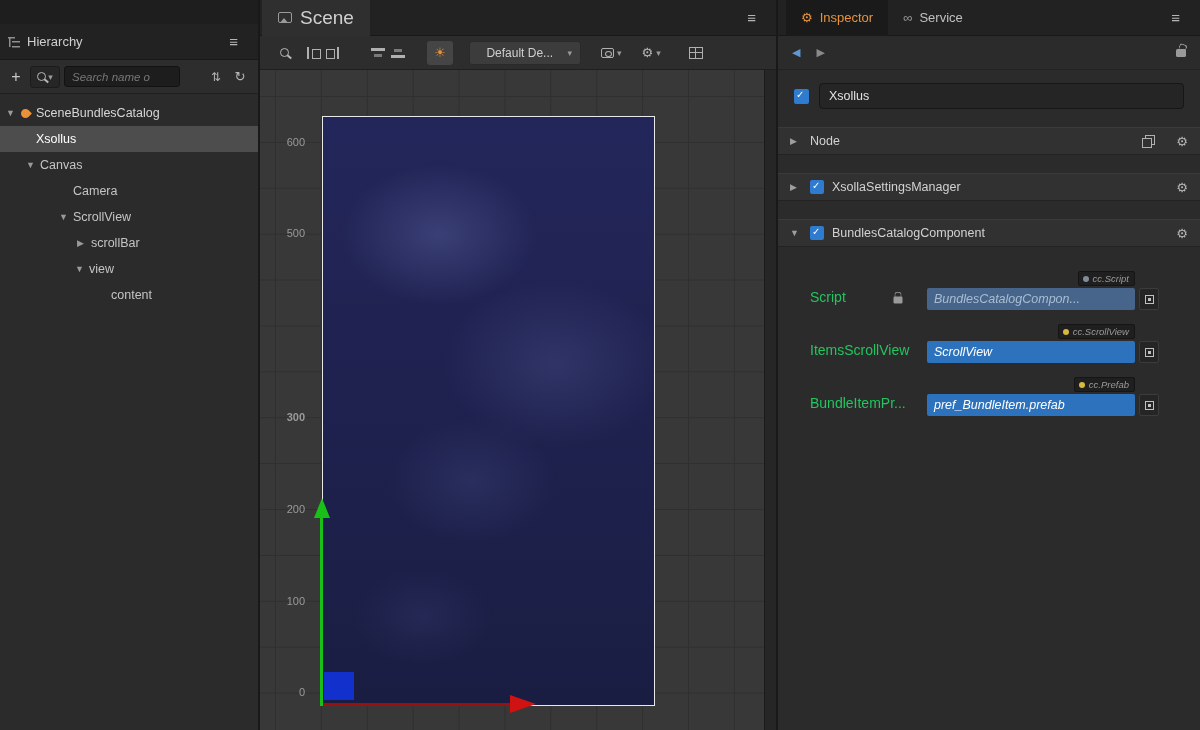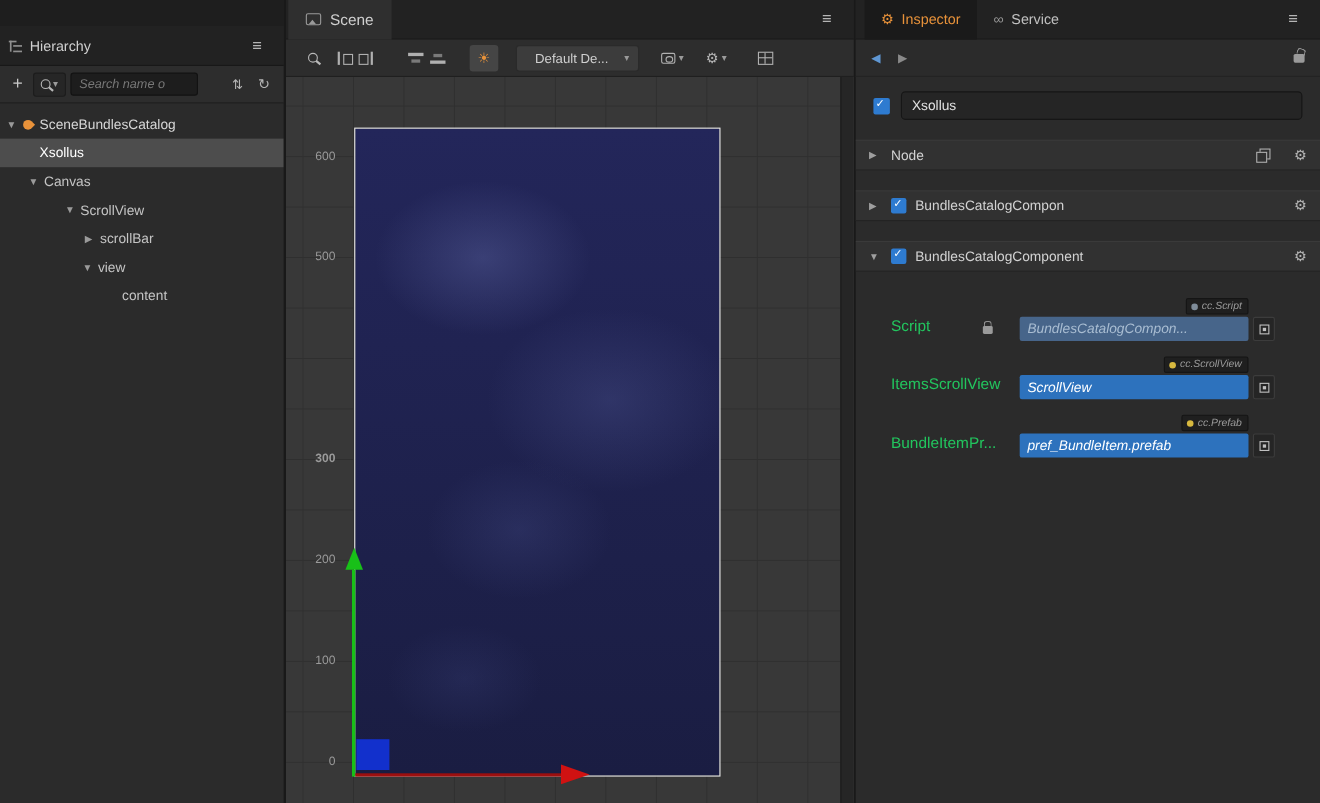--- a/index.html
+++ b/index.html
@@ -73,21 +73,21 @@
   .r2 { padding-left:26px; }
   .r3 { padding-left:73px; }
   .r4 { padding-left:59px; }
   .r5 { padding-left:77px; }
   .r6 { padding-left:75px; }
   .r7 { padding-left:111px; }
 
   
   .scene { width:520px; border-left:2px solid #191919; border-right:2px solid #191919; }
   .scene-tab { height:36px; display:flex; align-items:center; gap:8px; padding:0 16px;
-    background:#2f2f2f; margin-left:2px; color:#d0d0d0; font-size:14px; cursor:pointer; }
+    background:#2f2f2f; margin-left:2px; color:#d0d0d0; font-size:19px; cursor:pointer; }
   .img-ico { width:14px; height:11px; border:1px solid #9a9a9a; border-radius:2px;
     position:relative; overflow:hidden; flex:none; }
   .img-ico::after { content:""; position:absolute; left:0px; bottom:-2px;
     border-left:5px solid transparent; border-right:5px solid transparent;
     border-bottom:6px solid #9a9a9a; }
   .scene-toolbar { padding-left:20px; }
   .sbtn { display:flex; align-items:center; gap:3px; height:24px; flex:none; }
   .insert { width:13px; height:12px; position:relative; display:inline-block; }
   .insert::before { content:""; position:absolute; left:0; top:0; bottom:0; width:2px; background:#b0b0b0; }
   .insert::after { content:""; position:absolute; left:5px; top:2px; width:7px; height:8px; border:1px solid #b0b0b0; }
@@ -224,20 +224,23 @@
         <span class="drop"></span>
         <span>SceneBundlesCatalog</span>
       </div>
       <div class="trow r1 selected">
         <span>Xsollus</span>
       </div>
       <div class="trow r2">
         <span class="arr">▼</span>
         <span>Canvas</span>
       </div>
+      <div class="trow r3">
+        <span>Camera</span>
+      </div>
       <div class="trow r4">
         <span class="arr">▼</span>
         <span>ScrollView</span>
       </div>
       <div class="trow r5">
         <span class="arr">▶</span>
         <span>scrollBar</span>
       </div>
       <div class="trow r6">
         <span class="arr">▼</span>
@@ -335,21 +338,21 @@
     <div class="sec-row node-row">
       <span class="chev">▶</span>
       <span class="sec-label">Node</span>
       <span class="layers-ico right-ico"></span>
       <span class="gear">⚙</span>
     </div>
 
     <div class="sec-row">
       <span class="chev">▶</span>
       <span class="cb"></span>
-      <span class="sec-label">BundlesCatalogCompon</span>
+      <span class="sec-label">XsollaSettingsManager</span>
       <span class="gear right-ico">⚙</span>
     </div>
 
     <div class="sec-row">
       <span class="chev">▼</span>
       <span class="cb"></span>
       <span class="sec-label">BundlesCatalogComponent</span>
       <span class="gear right-ico">⚙</span>
     </div>
 

